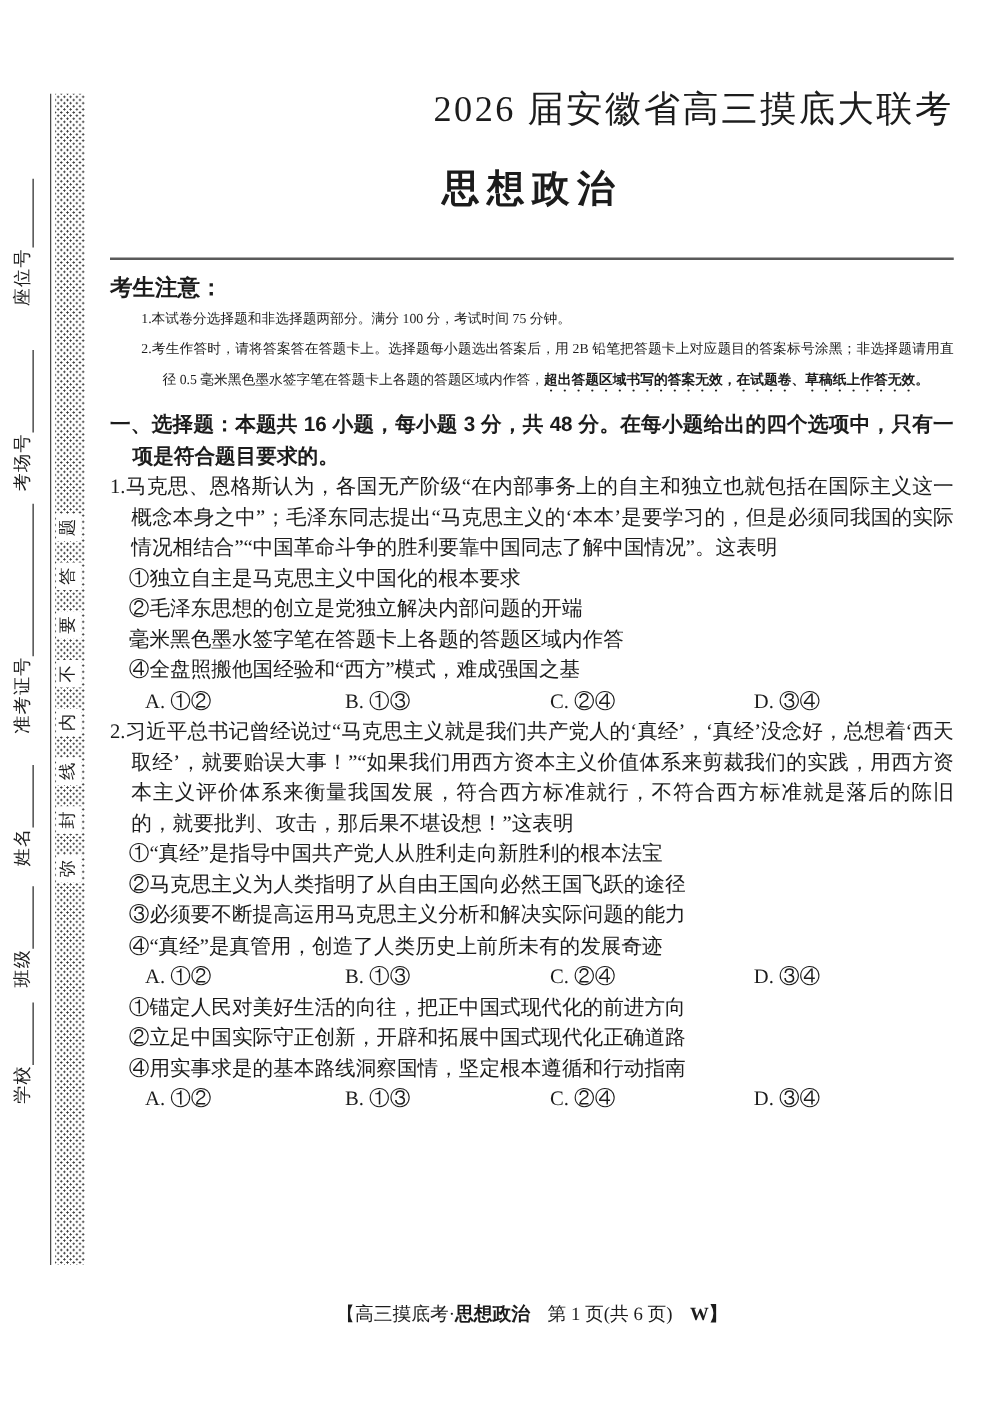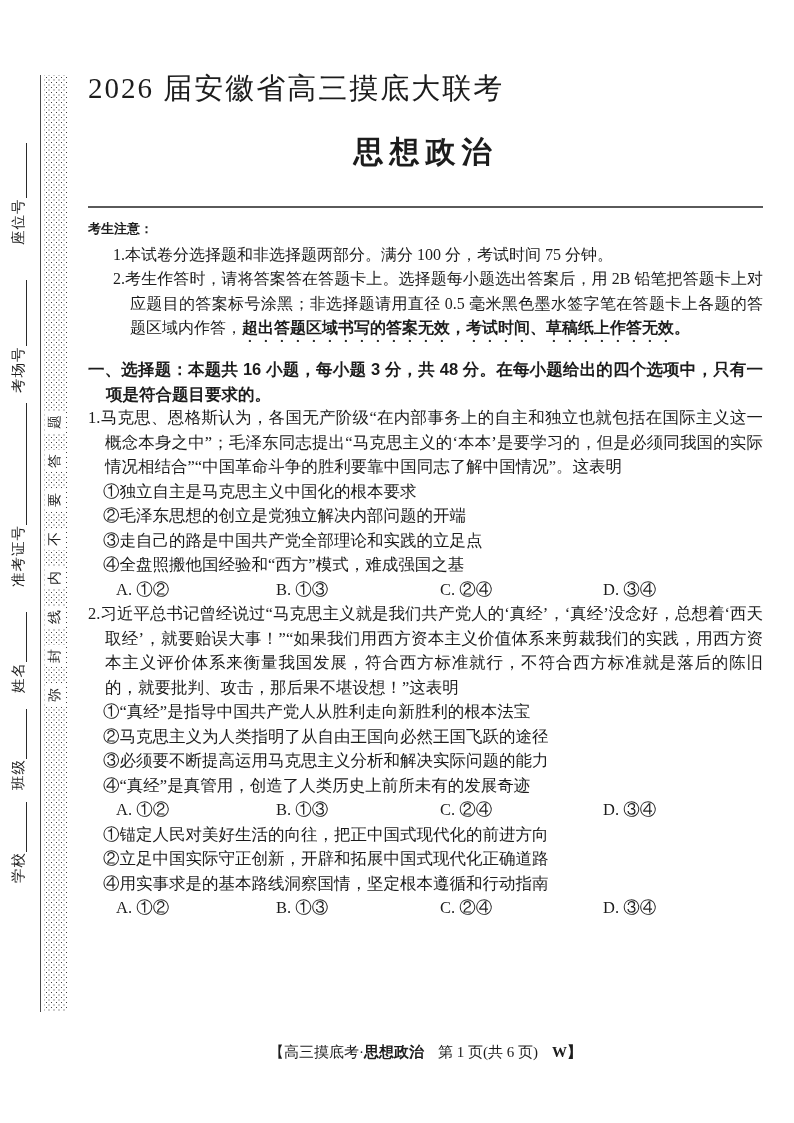--- a/index.html
+++ b/index.html
@@ -35,39 +35,39 @@
     transform:rotate(-90deg); transform-origin:0 0;
     display:flex; align-items:flex-end; white-space:nowrap;
     font-size:14.5px; line-height:18px; letter-spacing:1px;
   }
   .side-blank { display:inline-block; border-bottom:1px solid #2a2a2a; height:16px; }
 
   
   .main { position:absolute; left:88px; top:0; width:675px; }
 
   h1.exam-title {
-    margin:70px 0 0; font-weight:normal; text-align:left;
+    margin:70px 0 0; font-weight:normal; text-align:right;
     font-size:29px; line-height:36px; letter-spacing:2px;
   }
   h2.subject-title {
     margin:26px 0 0; text-align:center;
     font-family:"Liberation Sans","DejaVu Sans",sans-serif;
     font-weight:900; font-size:30px; line-height:40px; letter-spacing:6px;
   }
   .rule { margin-top:34px; height:2px; background:#5a5a5a; }
 
   .notice { margin-top:10px; }
   .notice p { margin:0; }
   .notice-title {
-    font-family:Liberation Mono, monospace;
-    font-weight:700; font-size:13px; line-height:24.5px;
+    font-family:Liberation Sans, sans-serif;
+    font-weight:700; font-size:18px; line-height:24.5px;
   }
   .notice-item {
     margin-left:25px !important; padding-left:17px; text-indent:-17px;
-    font-size:16px; line-height:24.5px; text-align:justify;
+    font-size:11px; line-height:24.5px; text-align:justify;
   }
   .em-dots {
     font-family:"Liberation Sans","DejaVu Sans",sans-serif; font-weight:700;
     -webkit-text-emphasis:filled dot; -webkit-text-emphasis-position:under;
     text-emphasis:filled dot; text-emphasis-position:under left;
   }
 
   .section-header {
     margin:12px 0 0; padding-left:18px; text-indent:-18px;
     font-family:"Liberation Sans","DejaVu Sans",sans-serif;
@@ -142,30 +142,30 @@
   <div class="main">
 
     <h1 class="exam-title">2026 届安徽省高三摸底大联考</h1>
     <h2 class="subject-title">思想政治</h2>
 
     <div class="rule"></div>
 
     <div class="notice">
       <p class="notice-title">考生注意：</p>
       <p class="notice-item">1.本试卷分选择题和非选择题两部分。满分 100 分，考试时间 75 分钟。</p>
-      <p class="notice-item"><span>2.考生作答时，请将答案答在答题卡上。选择题每小题选出答案后，用 2B 铅笔把答题卡上对应题目的答案标号涂黑；非选择题请用直径 0.5 毫米黑色墨水签字笔在答题卡上各题的答题区域内作答，</span><span class="em-dots">超出答题区域书写的答案无效，考试时间、草稿纸上作答无效。</span></p>
+      <p class="notice-item"><span>2.考生作答时，请将答案答在答题卡上。选择题每小题选出答案后，用 2B 铅笔把答题卡上对应题目的答案标号涂黑；非选择题请用直径 0.5 毫米黑色墨水签字笔在答题卡上各题的答题区域内作答，</span><span class="em-dots">超出答题区域书写的答案无效，在试题卷、草稿纸上作答无效。</span></p>
     </div>
 
     <p class="section-header">一、选择题：本题共 16 小题，每小题 3 分，共 48 分。在每小题给出的四个选项中，只有一项是符合题目要求的。</p>
 
     <div class="question">
       <p class="q-stem"><span>1.</span><span>马克思、恩格斯认为，各国无产阶级“在内部事务上的自主和独立也就包括在国际主义这一概念本身之中”；毛泽东同志提出“马克思主义的‘本本’是要学习的，但是必须同我国的实际情况相结合”“中国革命斗争的胜利要靠中国同志了解中国情况”。这表明</span></p>
       <p class="q-option">①独立自主是马克思主义中国化的根本要求</p>
       <p class="q-option">②毛泽东思想的创立是党独立解决内部问题的开端</p>
-      <p class="q-option">③走自己的路是中国共产党全部理论和实践的立足点</p>
+      <p class="q-option">毫米黑色墨水签字笔在答题卡上各题的答题区域内作答</p>
       <p class="q-option">④全盘照搬他国经验和“西方”模式，难成强国之基</p>
       <div class="answer-row">
         <span>A. ①②</span>
         <span>B. ①③</span>
         <span>C. ②④</span>
         <span>D. ③④</span>
       </div>
     </div>
 
     <div class="question">

